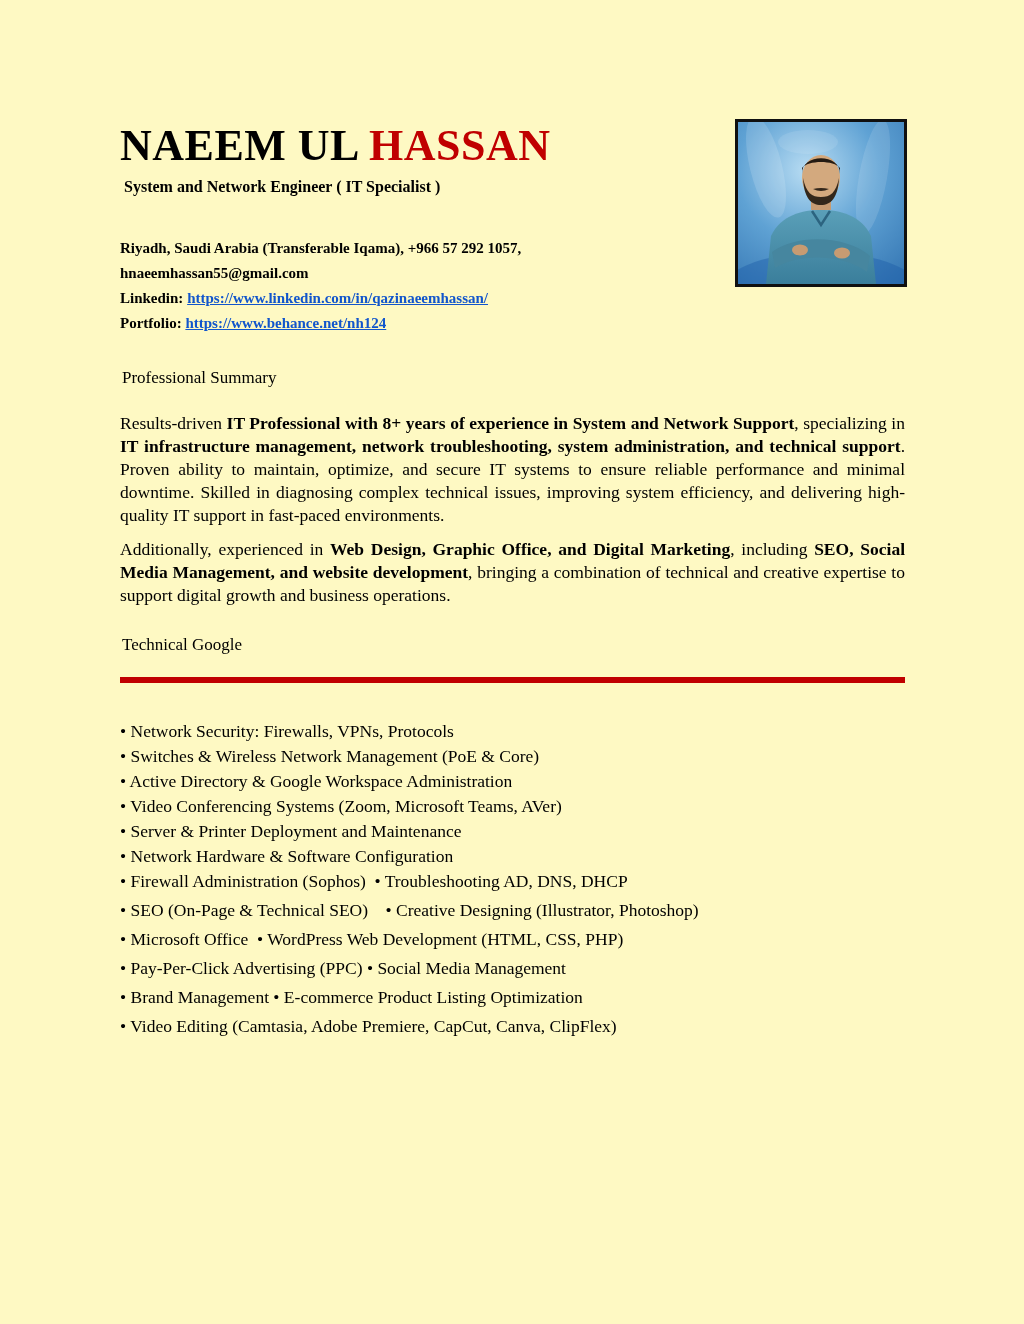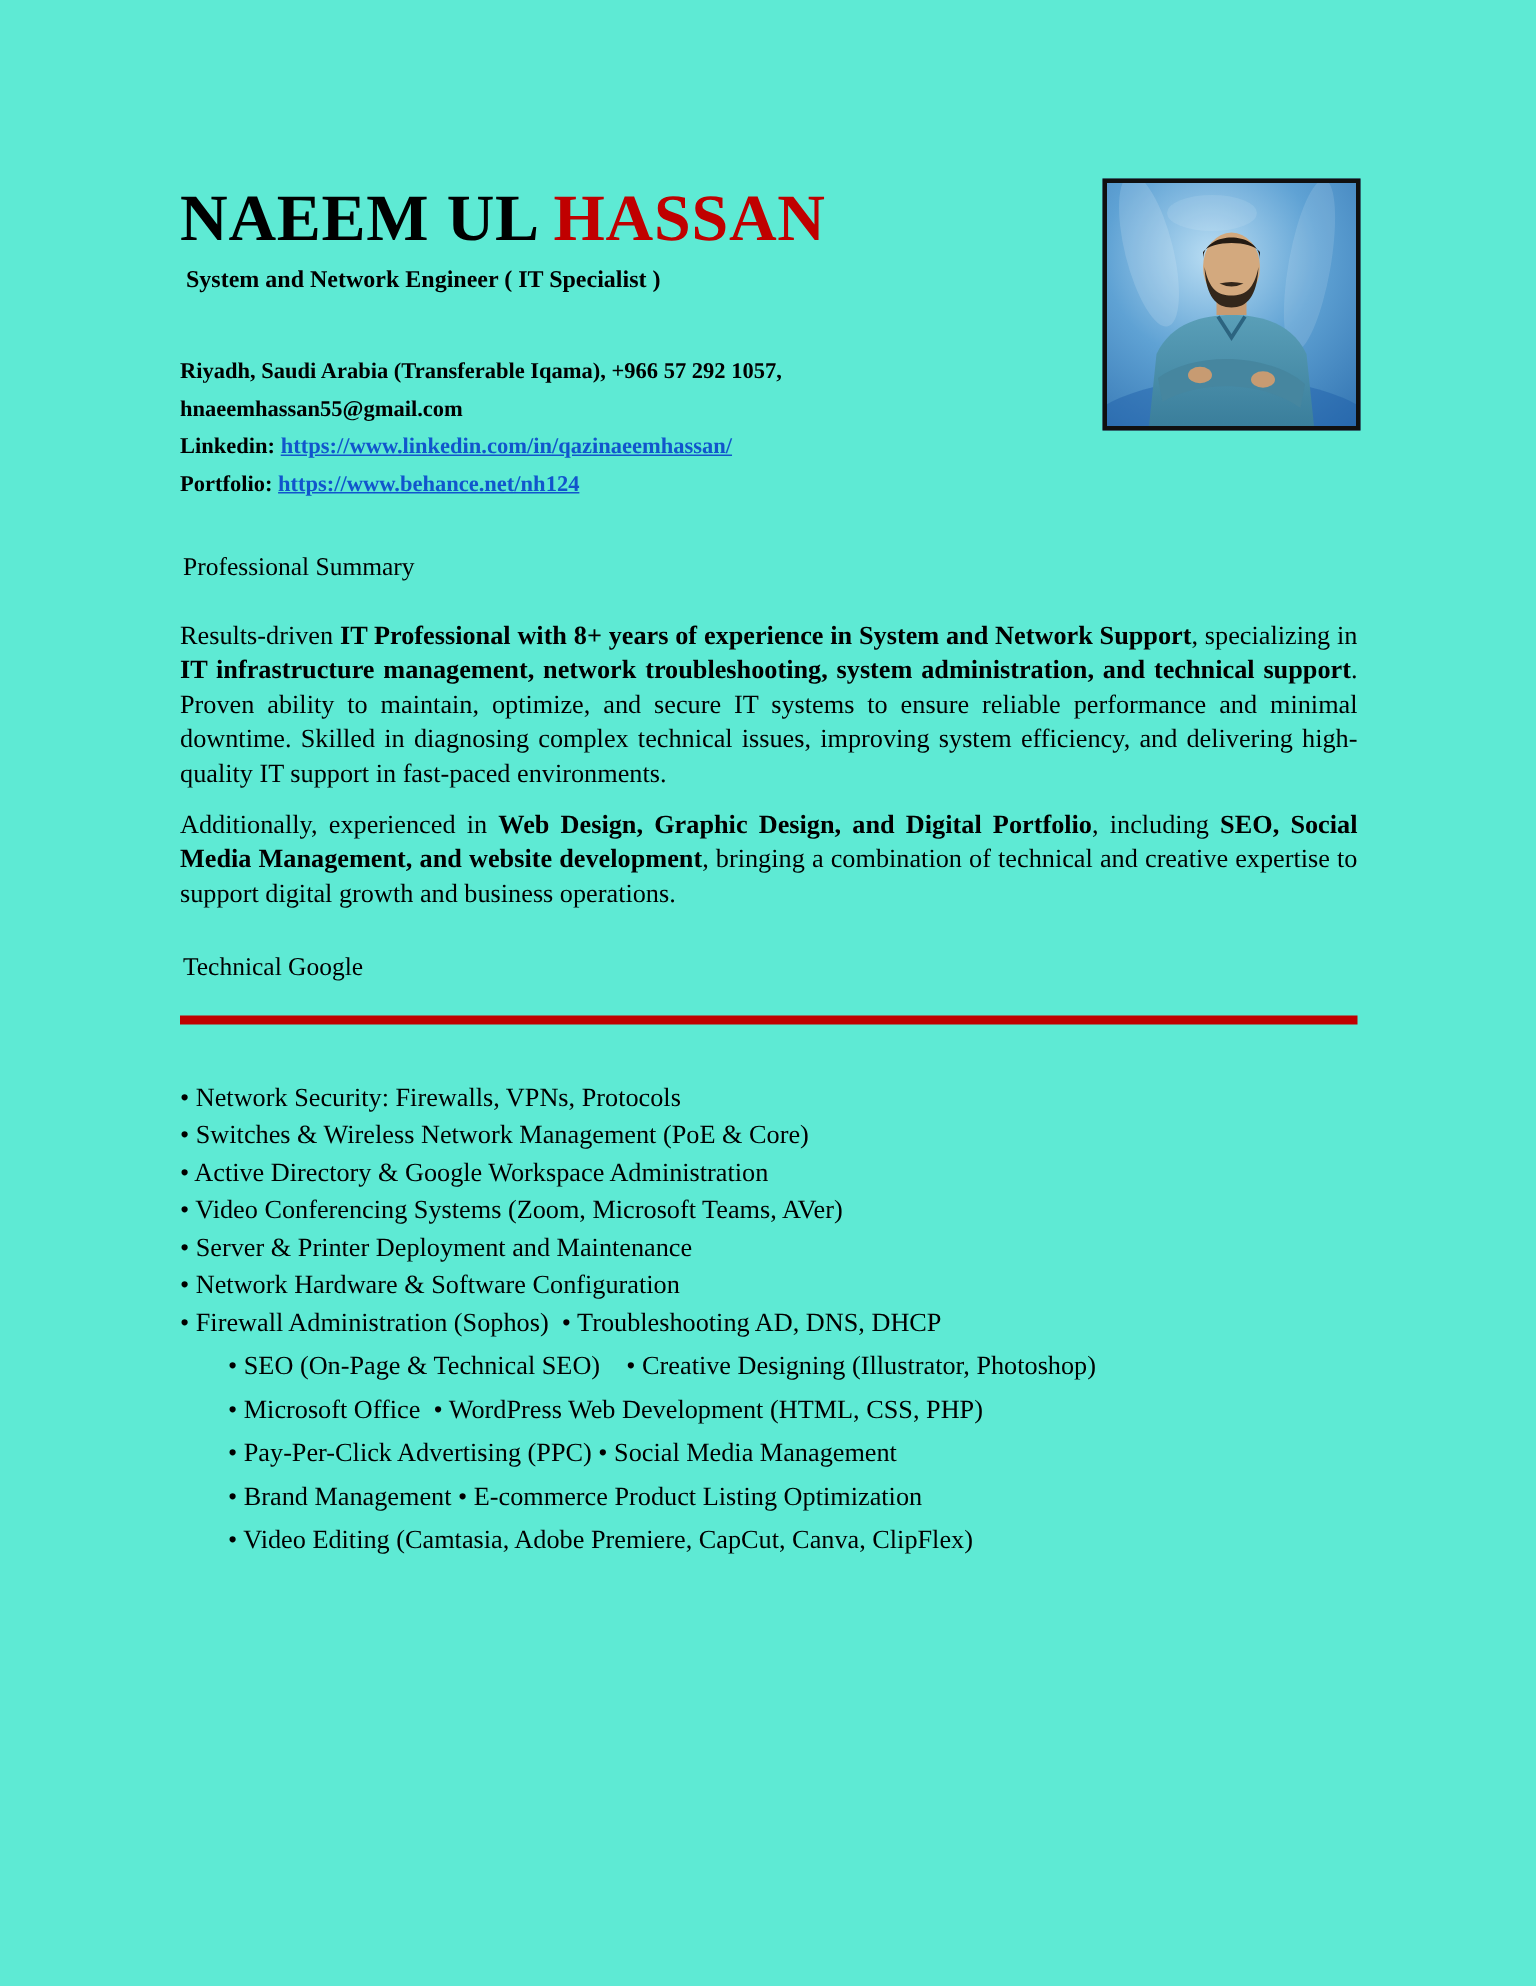--- a/index.html
+++ b/index.html
@@ -1,21 +1,21 @@
 <!DOCTYPE html>
 <html><head>
 <meta charset="utf-8">
 <style>
   html, body { margin: 0; padding: 0; background: #ffffff; }
   body {
     width: 1024px; height: 1324px;
     font-family: "Liberation Serif", serif;
     color: #000; position: relative; overflow: hidden;
   }
-  .page { position: absolute; inset: 0; background: #5eead4; }
+  .page { position: absolute; inset: 0; background: #fef9c3; }
   .content { position: absolute; left: 120px; top: 0; width: 785px; }
 
   .name {
     margin: 122px 0 0 0; font-size: 44px; font-weight: bold;
     letter-spacing: 0.5px; line-height: 1.1; white-space: pre;
   }
   .name .red { color: #c00000; }
   .subtitle { margin: 8px 0 0 4px; font-size: 16px; font-weight: bold; }
 
   .contact { margin-top: 40px; font-size: 15px; font-weight: bold; line-height: 25px; }
@@ -37,21 +37,21 @@
     margin: 24px 0 0 0; font-size: 17.5px; line-height: 23px;
     text-align: justify; text-justify: inter-word;
   }
   p.body.p2 { margin-top: 11px; }
   .b { font-weight: bold; }
 
   .rule { margin-top: 22px; height: 6px; background: #c00000; }
 
   .skills-list { margin-top: 36px; font-size: 17.5px; }
   .skill { line-height: 25px; }
-  .skill.wide { margin-top: 4px; margin-left: 32px; }
+  .skill.wide { margin-top: 4px; }
 </style>
 </head>
 <body>
 
 <div class="page">
 
   <div class="photo">
     <svg viewBox="0 0 166 162" preserveAspectRatio="none">
       <defs>
         <radialGradient id="pbg" cx="42%" cy="30%" r="95%">
@@ -92,21 +92,21 @@
       <div>Riyadh, Saudi Arabia (Transferable Iqama), +966 57 292 1057,</div>
       <div>hnaeemhassan55@gmail.com</div>
       <div><span>Linkedin: </span><a class="link">https://www.linkedin.com/in/qazinaeemhassan/</a></div>
       <div><span>Portfolio: </span><a class="link">https://www.behance.net/nh124</a></div>
     </div>
 
     <h2 class="section">Professional Summary</h2>
 
     <p class="body"><span>Results-driven </span><span class="b">IT Professional with 8+ years of experience in System and Network Support</span><span>, specializing in </span><span class="b">IT infrastructure management, network troubleshooting, system administration, and technical support</span><span>. Proven ability to maintain, optimize, and secure IT systems to ensure reliable performance and minimal downtime. Skilled in diagnosing complex technical issues, improving system efficiency, and delivering high-quality IT support in fast-paced environments.</span></p>
 
-    <p class="body p2"><span>Additionally, experienced in </span><span class="b">Web Design, Graphic Design, and Digital Portfolio</span><span>, including </span><span class="b">SEO, Social Media Management, and website development</span><span>, bringing a combination of technical and creative expertise to support digital growth and business operations.</span></p>
+    <p class="body p2"><span>Additionally, experienced in </span><span class="b">Web Design, Graphic Office, and Digital Marketing</span><span>, including </span><span class="b">SEO, Social Media Management, and website development</span><span>, bringing a combination of technical and creative expertise to support digital growth and business operations.</span></p>
 
     <h2 class="section skills-h">Technical Google</h2>
 
     <div class="rule"></div>
 
     <div class="skills-list">
       <div class="skill">• Network Security: Firewalls, VPNs, Protocols</div>
       <div class="skill">• Switches &amp; Wireless Network Management (PoE &amp; Core)</div>
       <div class="skill">• Active Directory &amp; Google Workspace Administration</div>
       <div class="skill">• Video Conferencing Systems (Zoom, Microsoft Teams, AVer)</div>

